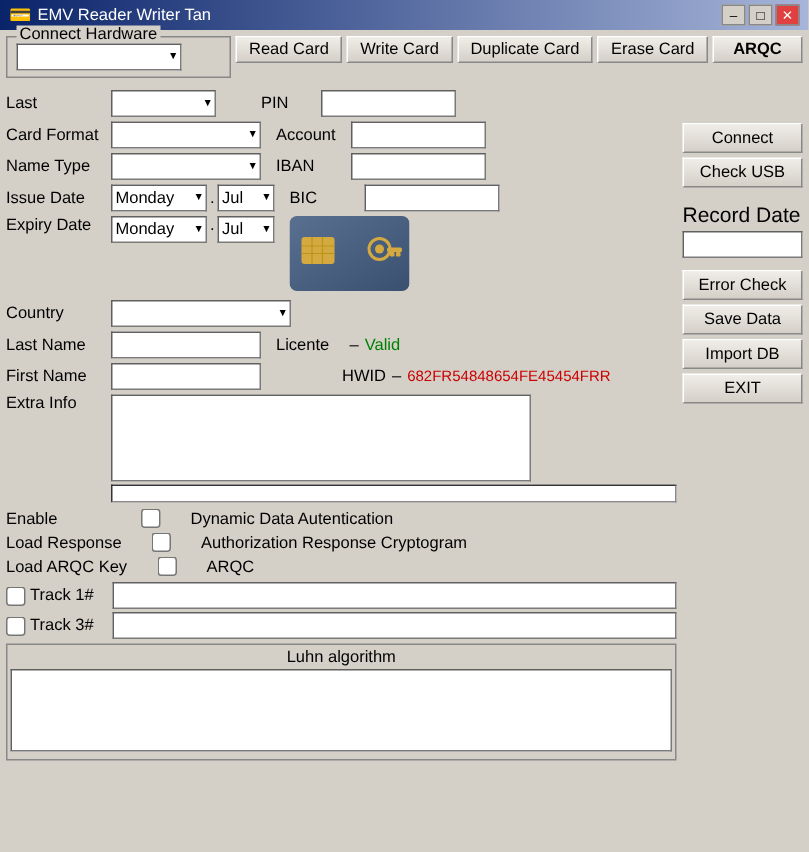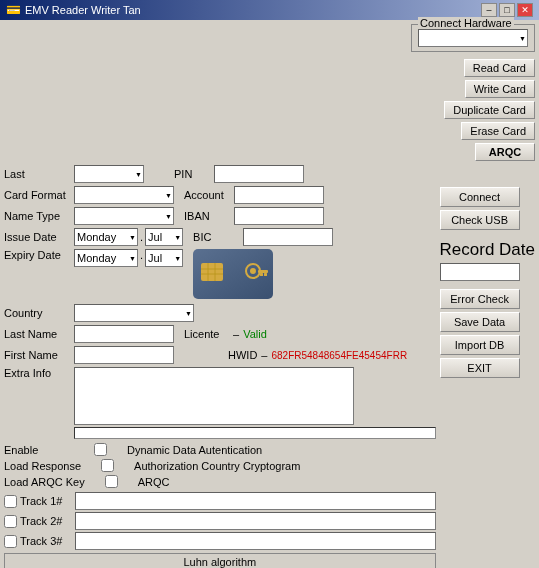--- a/index.html
+++ b/index.html
@@ -199,21 +199,21 @@
   </div>
   <div class="title-bar-buttons">
     <div class="tb-btn">–</div>
     <div class="tb-btn">□</div>
     <div class="tb-btn close">✕</div>
   </div>
 </div>
 
 <div class="main-content">
 
-  <div style="display:flex; gap:3px; align-items:flex-end; margin-bottom:4px;flex-direction:column;">
+  <div style="display:flex; gap:3px; align-items:flex-start; margin-bottom:4px;">
     <div style="flex:1;">
       <div class="connect-group">
         <span class="connect-label">Connect Hardware</span>
         <div class="dropdown-wrap">
           <select class="win-select" style="width:110px;"></select>
         </div>
       </div>
     </div>
     <button class="win-btn">Read Card</button>
     <button class="win-btn">Write Card</button>
@@ -345,61 +345,56 @@
 
       <div style="margin-top:4px;">
         <div class="checkbox-row">
           <span class="label">Enable</span>
           <input type="checkbox" style="">
           <span>Dynamic Data Autentication</span>
         </div>
         <div class="checkbox-row">
           <span class="label">Load Response</span>
           <input type="checkbox" style="">
-          <span>Authorization Country Cryptogram</span>
+          <span>Authorization Response Cryptogram</span>
         </div>
         <div class="checkbox-row">
           <span class="label">Load ARQC Key</span>
           <input type="checkbox" style="">
           <span>ARQC</span>
         </div>
       </div>
 
       <div style="margin-top:4px;">
         <div class="row" style="margin-bottom:2px;">
           <input type="checkbox" style="margin-right: 3px;">
           <span style="min-width:55px;">Track 1#</span>
           <input class="track-input" type="text" value="" style="flex: 1 1 0%;">
         </div>
         <div class="row" style="margin-bottom:2px;">
           <input type="checkbox" style="margin-right: 3px;">
-          <span style="min-width:55px;">Track 2#</span>
-          <input class="track-input" type="text" value="" style="flex: 1 1 0%;">
-        </div>
-        <div class="row" style="margin-bottom:2px;">
-          <input type="checkbox" style="margin-right: 3px;">
           <span style="min-width:55px;">Track 3#</span>
           <input class="track-input" type="text" value="" style="flex: 1 1 0%;">
         </div>
       </div>
 
       <div style="margin-top:3px; border:1px solid #888; padding:2px;">
         <div style="text-align:center; background:#d4d0c8; margin-bottom:2px;">
           <span style="font-size:11px;">Luhn algorithm</span>
         </div>
         <textarea class="luhn-area" style=""></textarea>
       </div>
 
     </div>
 
     <div class="right-panel">
       <button class="right-btn">Connect</button>
       <button class="right-btn">Check USB</button>
       <div style="height:4px;"></div>
-      <span style="font-size:17px; text-align:left; display:block;">Record Date</span>
+      <span style="font-size:14px; text-align:left; display:block;">Record Date</span>
       <input class="win-input" style="width: 80px;" type="text" value="">
       <div style="height:2px;"></div>
       <button class="right-btn">Error Check</button>
       <button class="right-btn">Save Data</button>
       <button class="right-btn">Import DB</button>
       <button class="right-btn">EXIT</button>
     </div>
   </div>
 
 </div>

